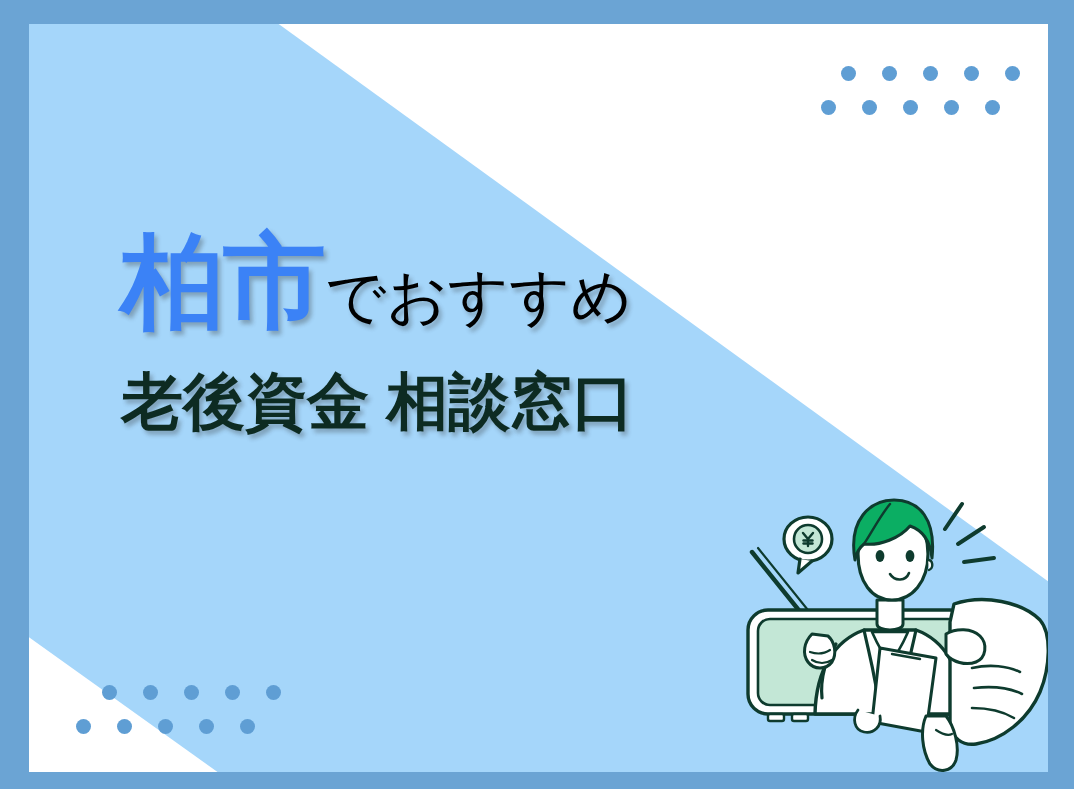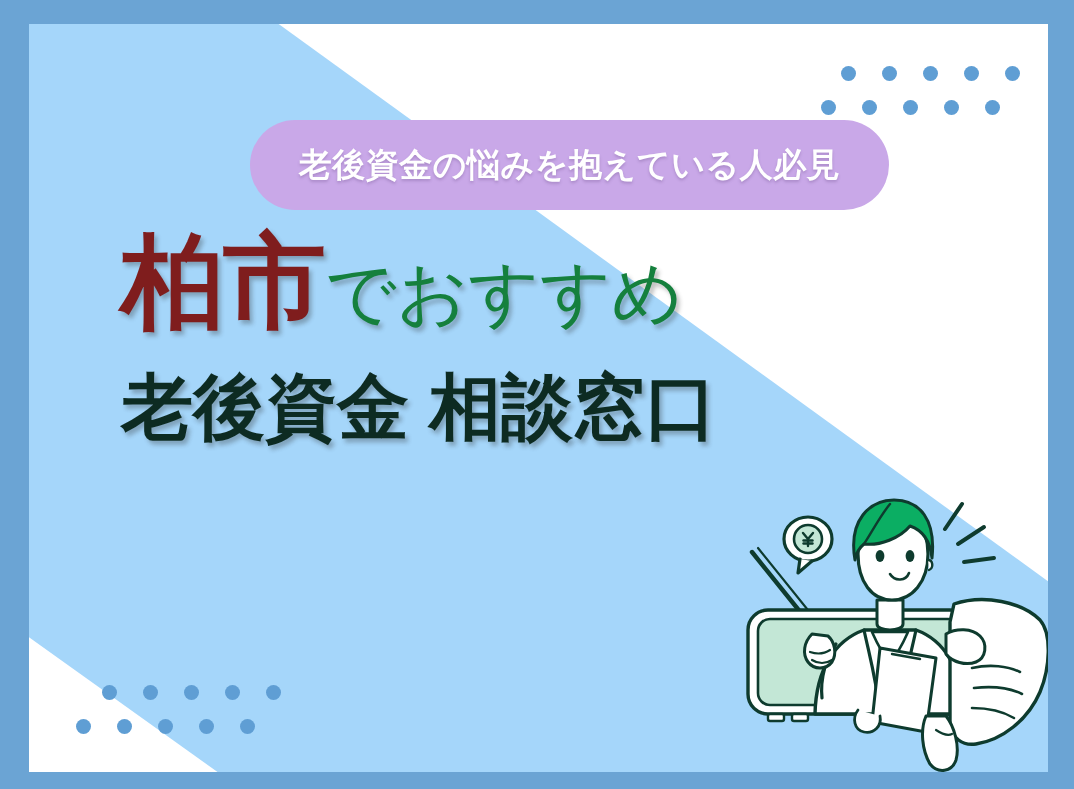--- a/index.html
+++ b/index.html
@@ -136,34 +136,34 @@
     z-index: 8;
     width: 780px;
   }
   .hl-line {
     line-height: 1.0;
     white-space: nowrap;
     color: #0d2b22;
     text-shadow: 3px 4px 4px rgba(40,40,40,0.30);
   }
   .hl-line-1 { font-size: 93px; margin-bottom: 38px; }
-  .hl-line-2 { font-size: 72px; font-weight: bold; margin-bottom: 48px; }
+  .hl-line-2 { font-size: 62px; font-weight: bold; margin-bottom: 48px; }
   .hl-line-3 { font-size: 93px; font-weight: bold; }
 
   .hl-strong {
     font-weight: bold;
-    color: #7f1d1d;
+    color: #3b82f6;
     font-size: 103px;
     letter-spacing: -1px;
     margin-top: 25px;
   }
   .hl-rest {
     font-weight: normal;
-    color: #15803d;
-    font-size: 70px;
+    color: #000000;
+    font-size: 60px;
     margin-top: 32px;
   }
 
   
   .illustration {
     position: absolute;
     right: -2px;
     bottom: 0px;
     width: 310px;
     height: 290px;
@@ -213,23 +213,20 @@
       </div>
       <div class="dot-row">
         <span class="dot"></span>
         <span class="dot"></span>
         <span class="dot"></span>
         <span class="dot"></span>
         <span class="dot"></span>
       </div>
     </div>
 
-    <div class="badge">
-      <span class="badge-label">老後資金の悩みを抱えている人必見</span>
-    </div>
 
     <div class="headline">
       <div class="hl-line hl-line-1">
         <span class="hl-strong">柏市</span><span class="hl-rest">でおすすめ</span>
       </div>
       <div class="hl-line hl-line-2">老後資金 相談窓口</div>
     </div>
 
     <div class="illustration">
       <svg viewBox="0 0 310 290" xmlns="http://www.w3.org/2000/svg">

